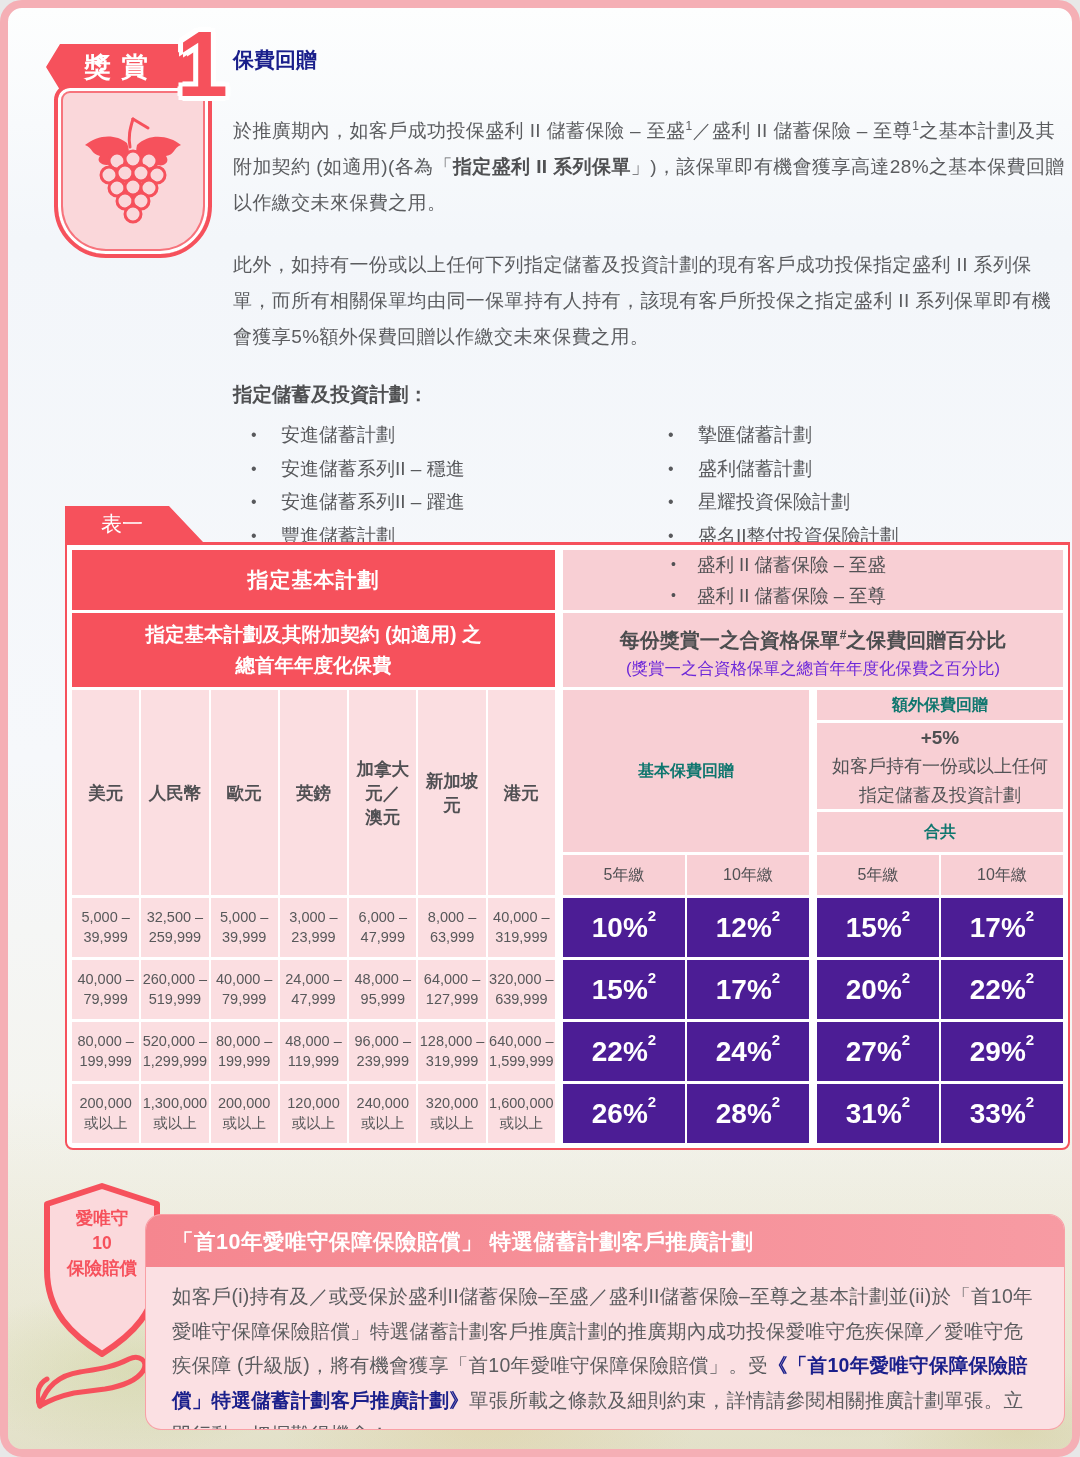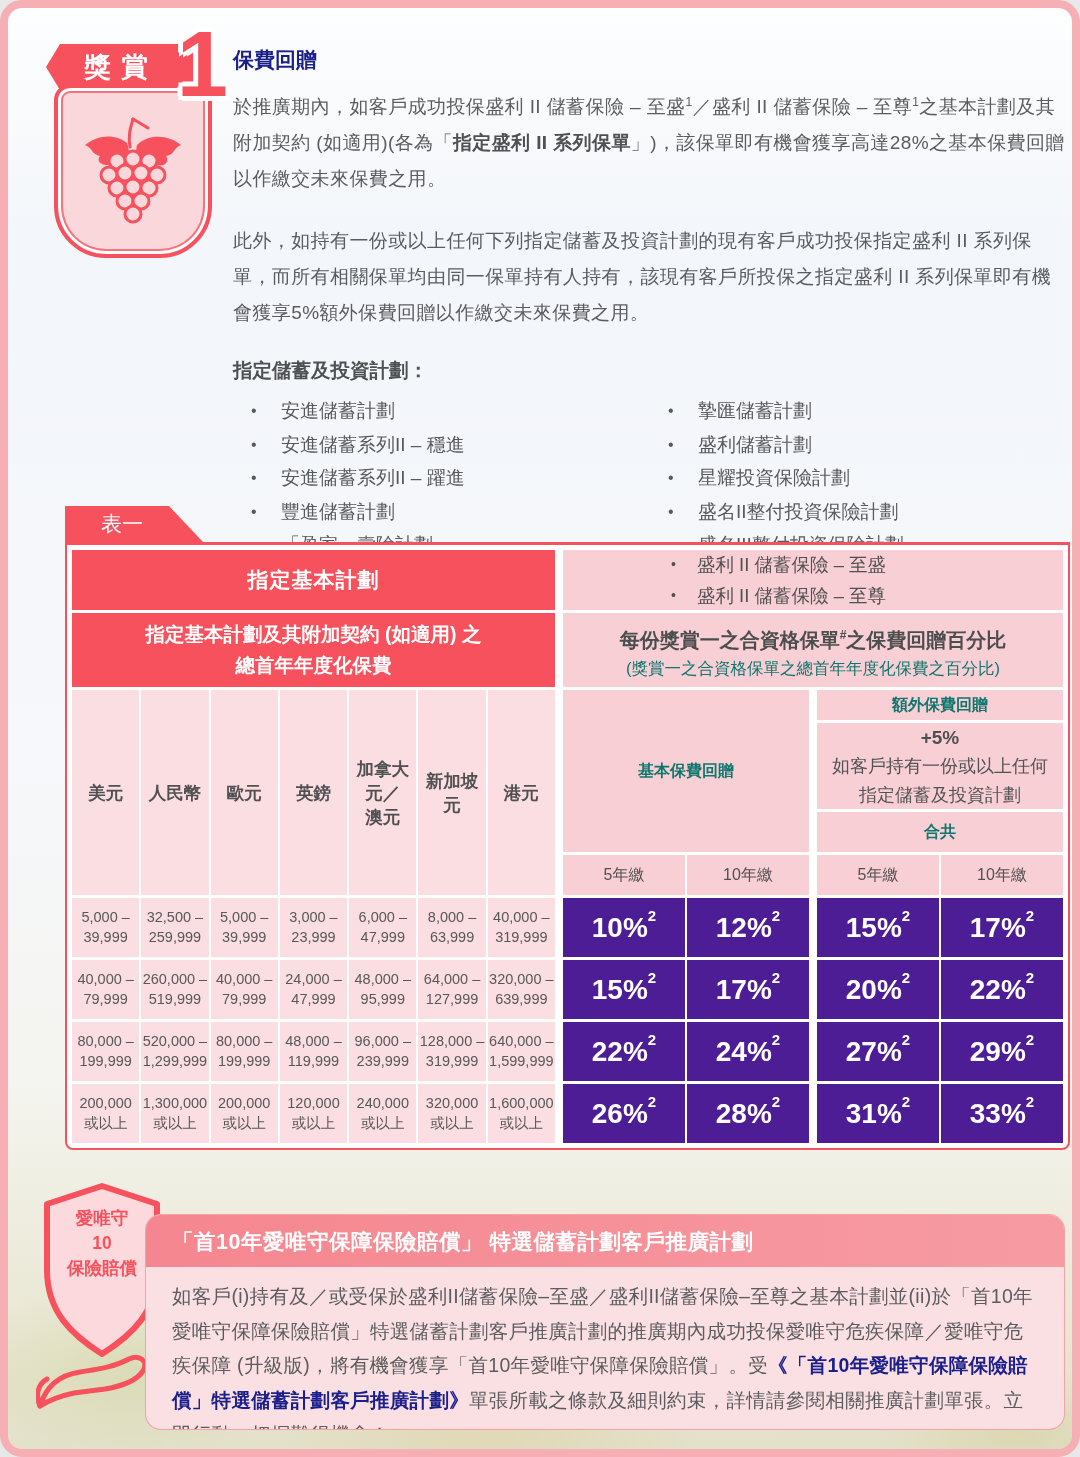--- a/index.html
+++ b/index.html
@@ -36,21 +36,21 @@
   .shield{
     position:absolute; left:8px; top:50px; width:158px; height:174px; box-sizing:border-box;
     background:#FAD7DA; border:4px solid #F6515C; border-radius:16px 16px 52px 52px;
     box-shadow:inset 0 0 0 3px #fff, inset 0 0 0 5px rgba(246,81,92,.75);
     display:flex; align-items:center; justify-content:center;
   }
   .shield svg{width:120px; height:122px;}
 
   
   .content{position:absolute; left:225px; top:38px; width:834px;}
-  .h-navy{margin:0 0 10px 0; font-size:21px; font-weight:bold; color:#1A1F8B;}
+  .h-navy{margin:0 0 34px 0; font-size:21px; font-weight:bold; color:#1A1F8B;}
   .para{margin:0 0 26px 0; font-size:19px; line-height:36px; color:#5B5C5F; letter-spacing:.4px;}
   .para b{color:#4F5052;}
   .para sup{font-size:12px;}
   .list-heading{margin:4px 0 10px 0; font-size:19.5px; font-weight:bold; color:#4F5052;}
   .plan-cols{display:flex;}
   .plan-col{width:50%;}
   .plan-col ul{list-style:none; margin:0; padding:0 0 0 18px;}
   .plan-col li{position:relative; padding-left:30px; font-size:19px; line-height:33.5px; color:#58595C;}
   .plan-col li::before{content:"•"; position:absolute; left:0; top:0; font-size:16px; color:#58595C;}
 
@@ -73,21 +73,21 @@
   .red{background:#F6515C; color:#fff; font-weight:bold;}
   .pinkA{background:#F8CFD4; color:#4E4E51;}
   .pinkB{background:#FBDEE1; color:#57585A;}
   .big-label{font-size:21px; letter-spacing:1px;}
   .two-line{font-size:19.5px; line-height:31px;}
   .tbullets{align-items:flex-start; padding-left:108px; box-sizing:border-box;}
   .tbullets div{position:relative; padding-left:26px; font-size:18.5px; line-height:31px; color:#515154;}
   .tbullets div::before{content:"•"; position:absolute; left:0; font-size:14px;}
   .rtitle{font-size:20px; font-weight:bold; color:#4C4D4F; line-height:30px;}
   .rtitle sup{font-size:12px;}
-  .rsub{font-size:16.5px; color:#0f766e; margin-top:3px;}
+  .rsub{font-size:16.5px; color:#6d28d9; margin-top:3px;}
   .cur{font-weight:bold; font-size:17.5px; line-height:24px; color:#505053;}
   .hdr-b{font-weight:bold; font-size:16px; color:#0f766e;}
   .plus5{font-weight:bold; font-size:19px; color:#4E4F51; line-height:29px;}
   .plus5-desc{font-size:18px; font-weight:normal; line-height:29px; color:#525356;}
   .term{font-size:16px; color:#515154;}
   .band{font-size:14.5px; line-height:19.5px; color:#57585A;}
   .pct{background:#4c1d95;}
   .pct .pv{color:#fff; font-weight:bold; font-size:28px; line-height:28px;}
   .pct sup{color:#fff; font-weight:bold; font-size:15px; position:relative; top:-12px;}
   .pct-inner{display:flex; flex-direction:row; align-items:center;}

